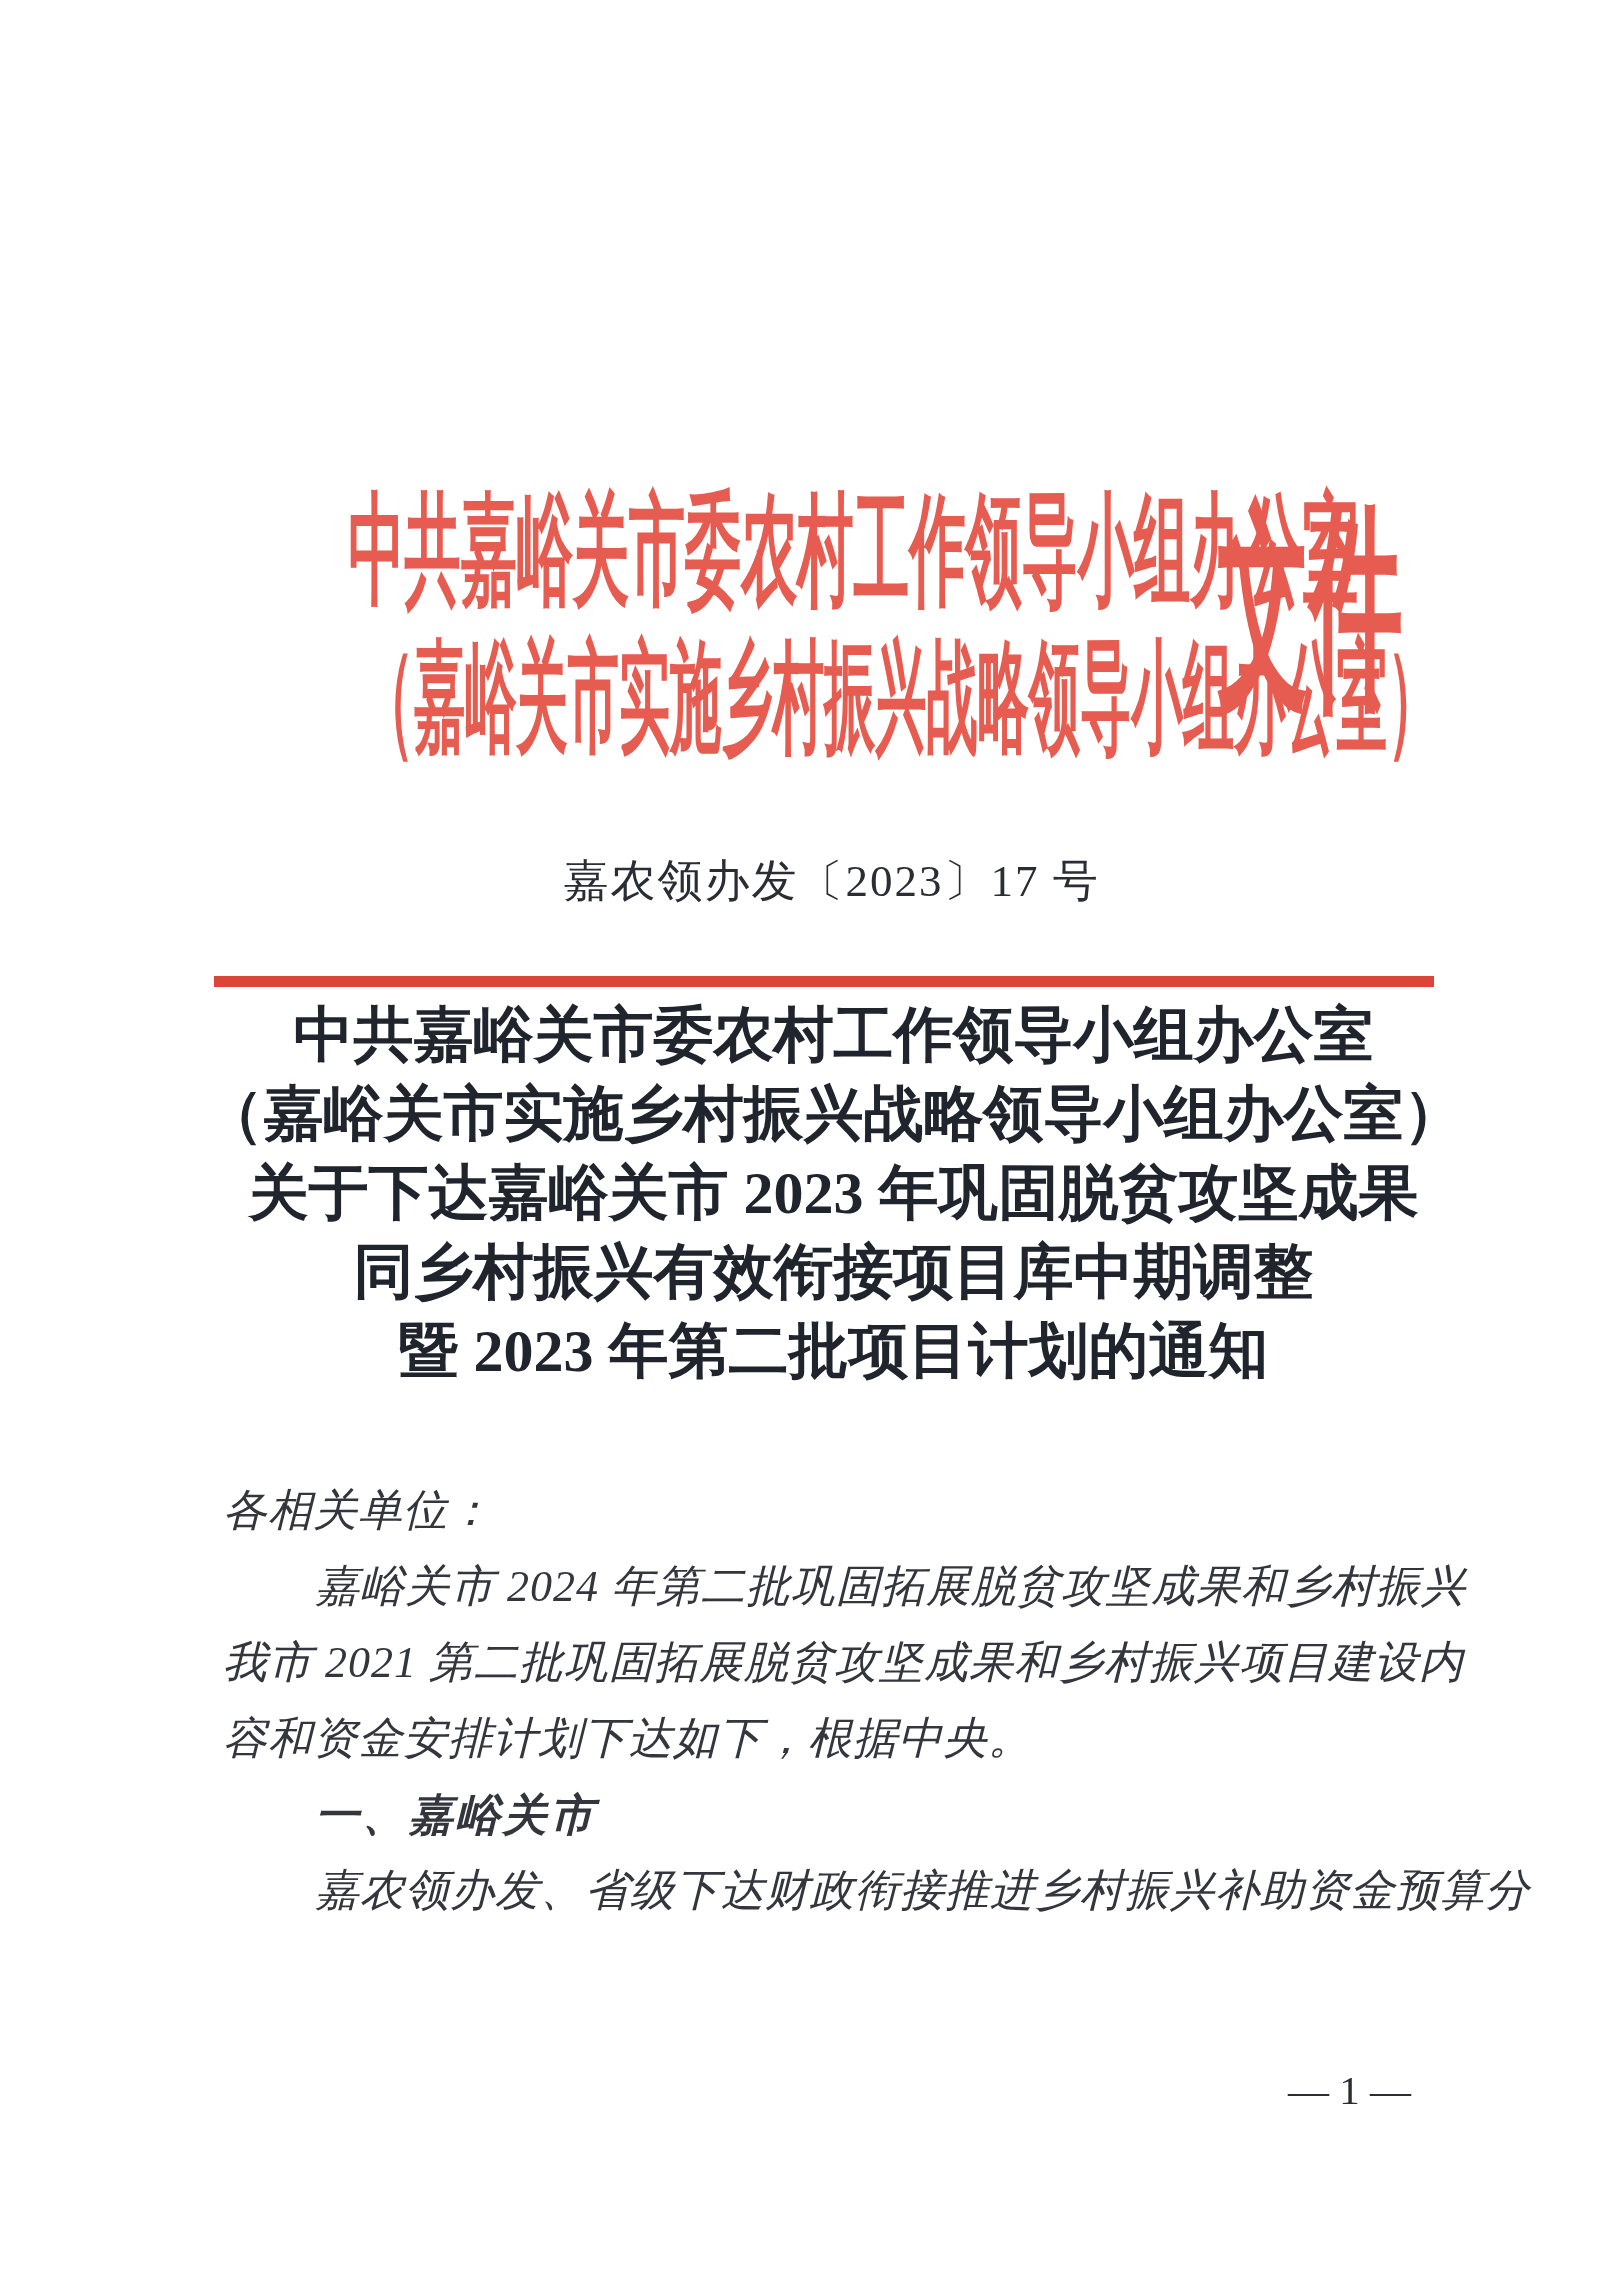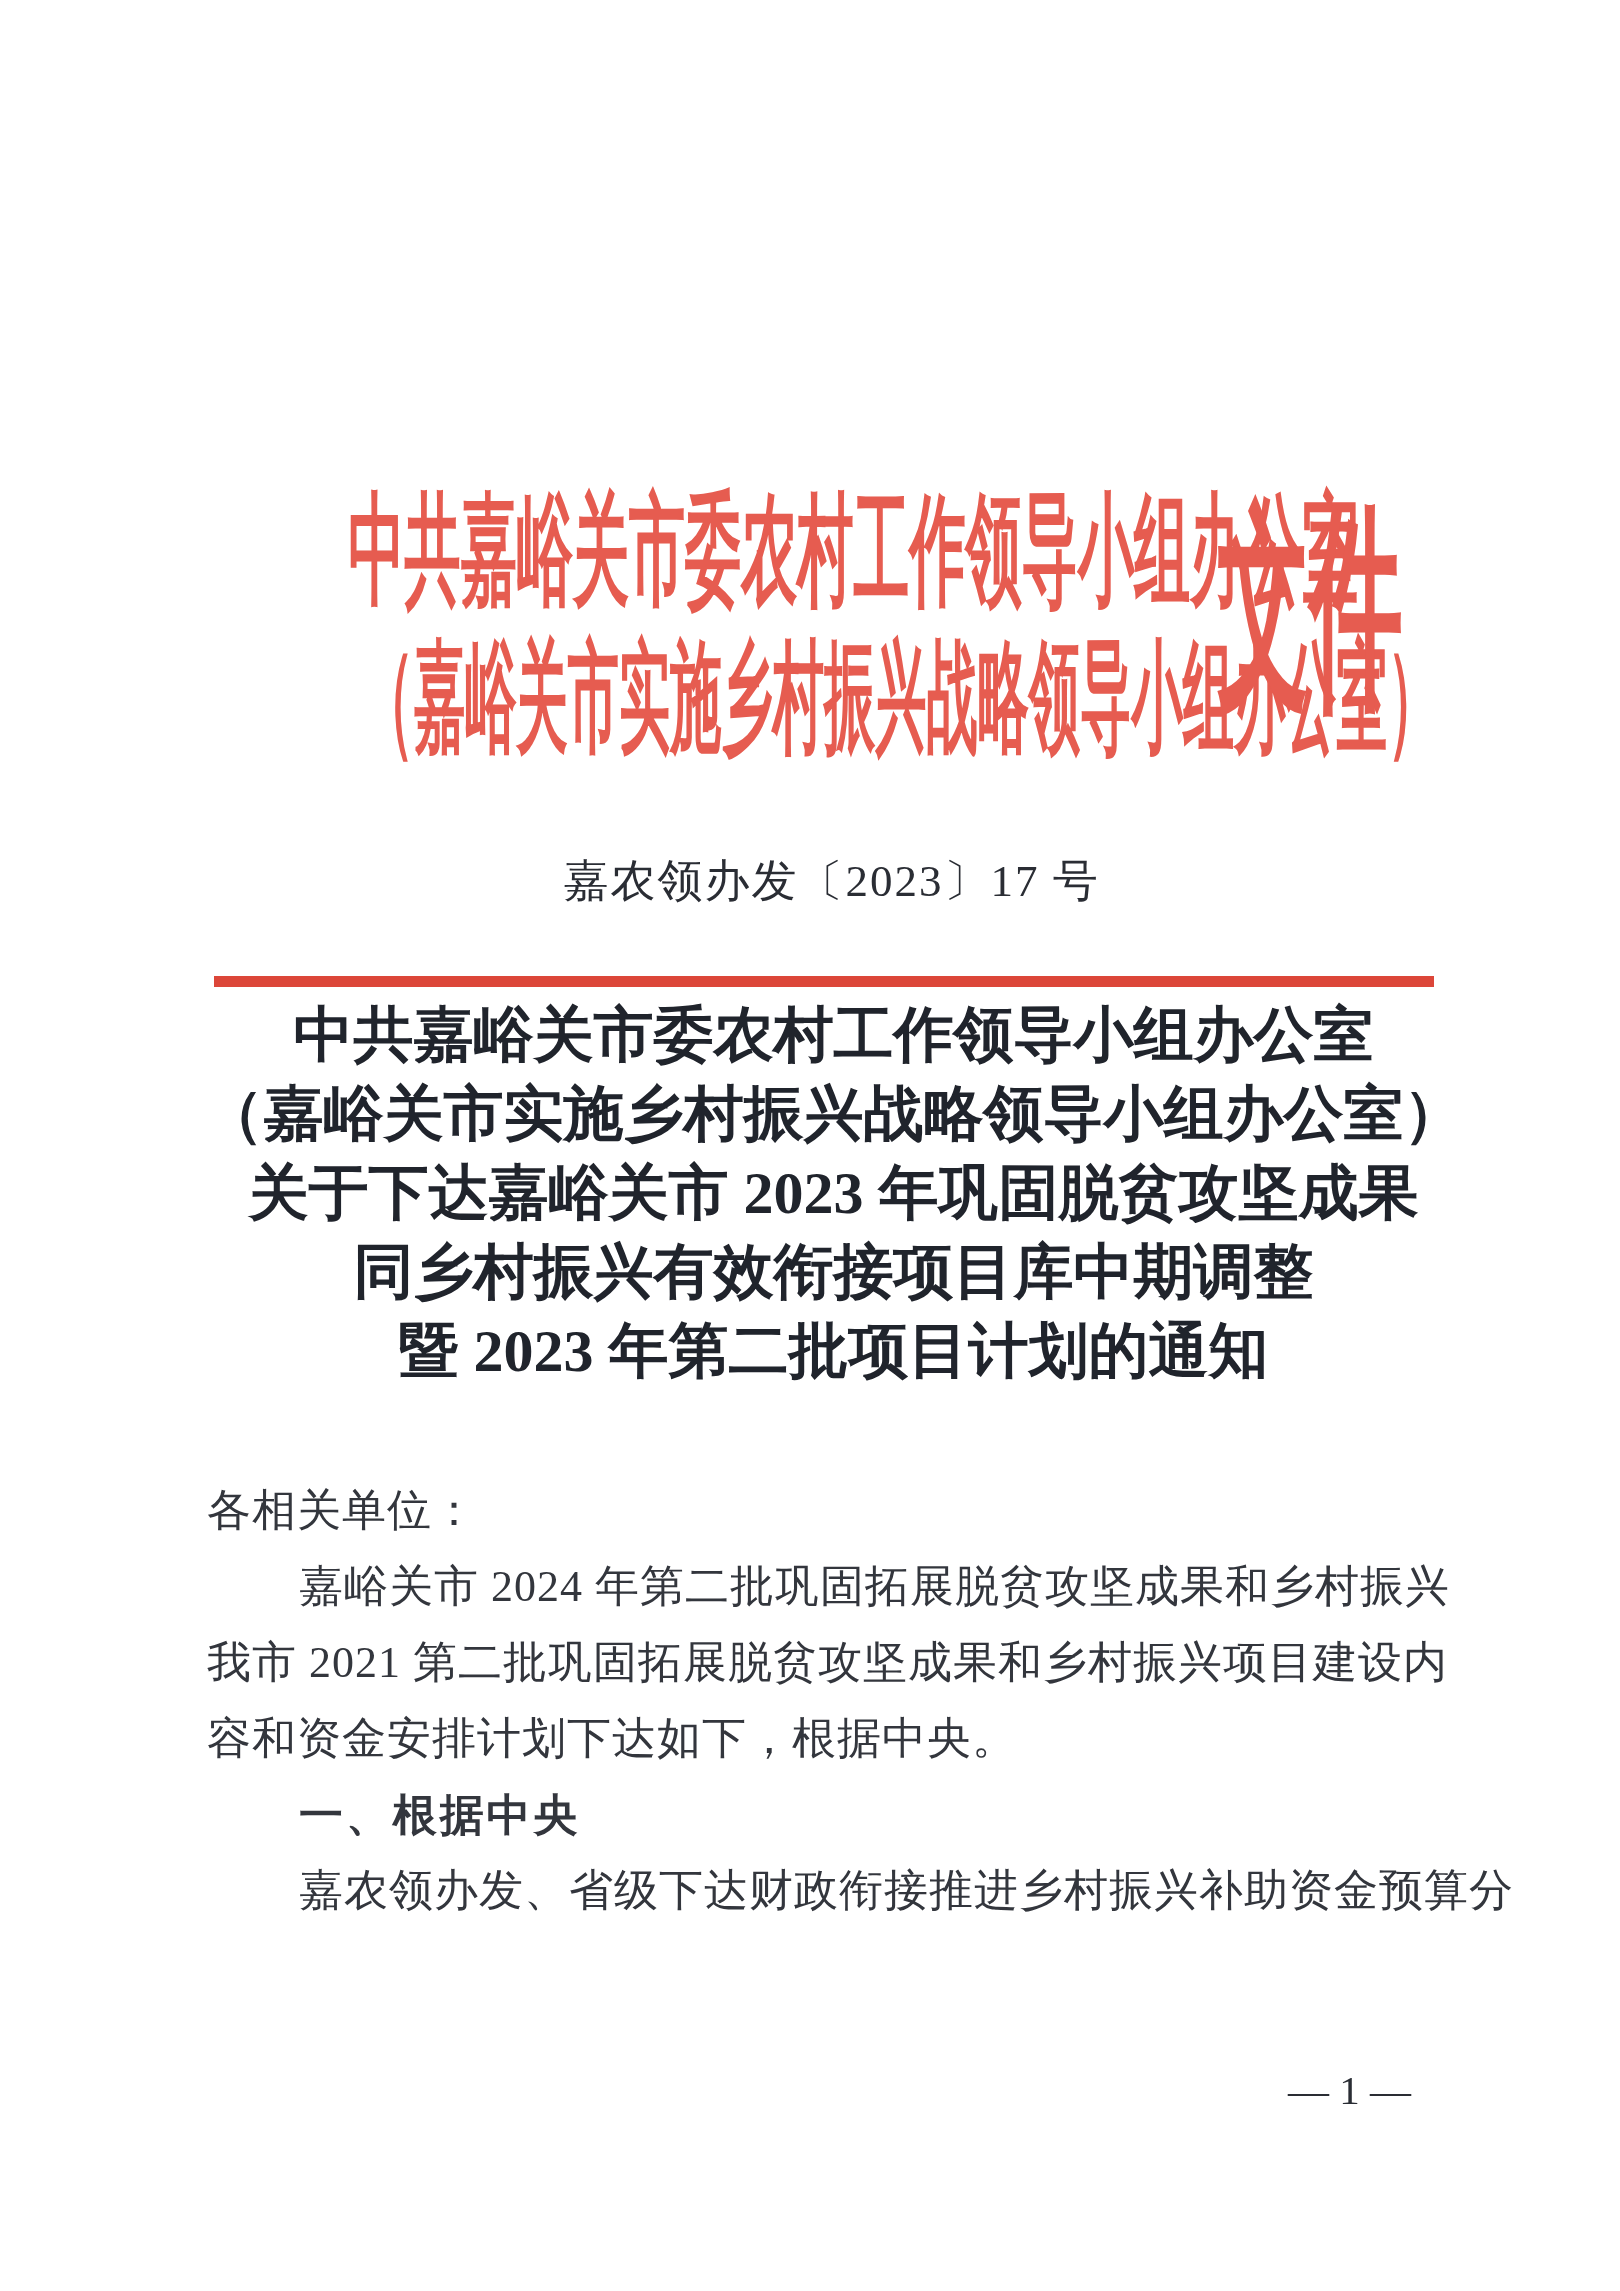--- a/index.html
+++ b/index.html
@@ -80,24 +80,25 @@
   }
   .title-line {
     font-size: 60px;
     line-height: 79px;
     font-weight: bold;
     white-space: nowrap;
   }
   
   .body-block {
     position: absolute;
-    left: 207px;
+    left: 223px;
     top: 1473px;
     width: 1240px;
     color: var(--body-ink, #33363d);
+    font-style: italic;
   }
   .body-line {
     font-size: 44px;
     line-height: 76px;
     letter-spacing: 1px;
     white-space: nowrap;
   }
   .body-line.indent { padding-left: 92px; }
   .body-line.heading {
     font-weight: bold;
@@ -134,20 +135,20 @@
     <div class="title-line">关于下达嘉峪关市 2023 年巩固脱贫攻坚成果</div>
     <div class="title-line">同乡村振兴有效衔接项目库中期调整</div>
     <div class="title-line">暨 2023 年第二批项目计划的通知</div>
   </div>
 
   <div class="body-block">
     <div class="body-line">各相关单位：</div>
     <div class="body-line indent">嘉峪关市 2024 年第二批巩固拓展脱贫攻坚成果和乡村振兴</div>
     <div class="body-line">我市 2021 第二批巩固拓展脱贫攻坚成果和乡村振兴项目建设内</div>
     <div class="body-line">容和资金安排计划下达如下，根据中央。</div>
-    <div class="body-line indent heading">一、根据中央</div>
+    <div class="body-line indent heading">一、嘉峪关市</div>
     <div class="body-line indent">嘉农领办发、省级下达财政衔接推进乡村振兴补助资金预算分</div>
   </div>
 
   <div class="page-number">— 1 —</div>
 
 </div>
 
 
 </body></html>

